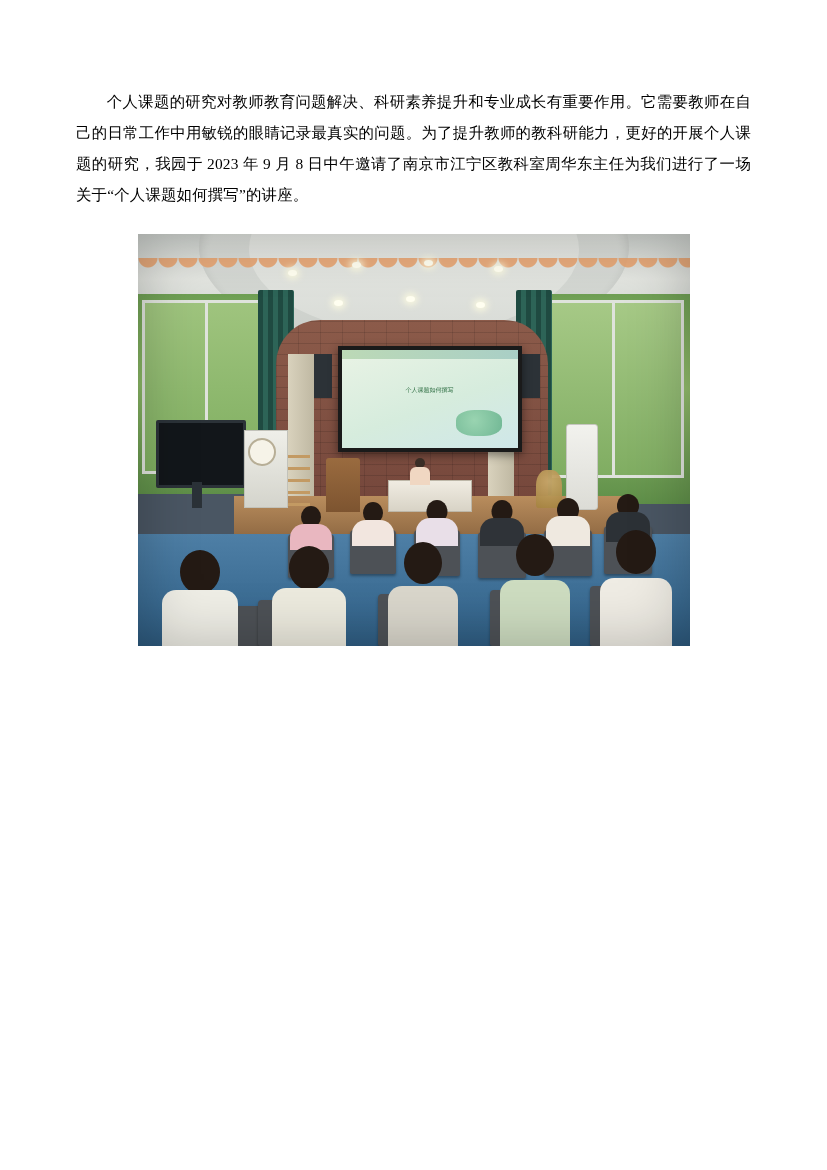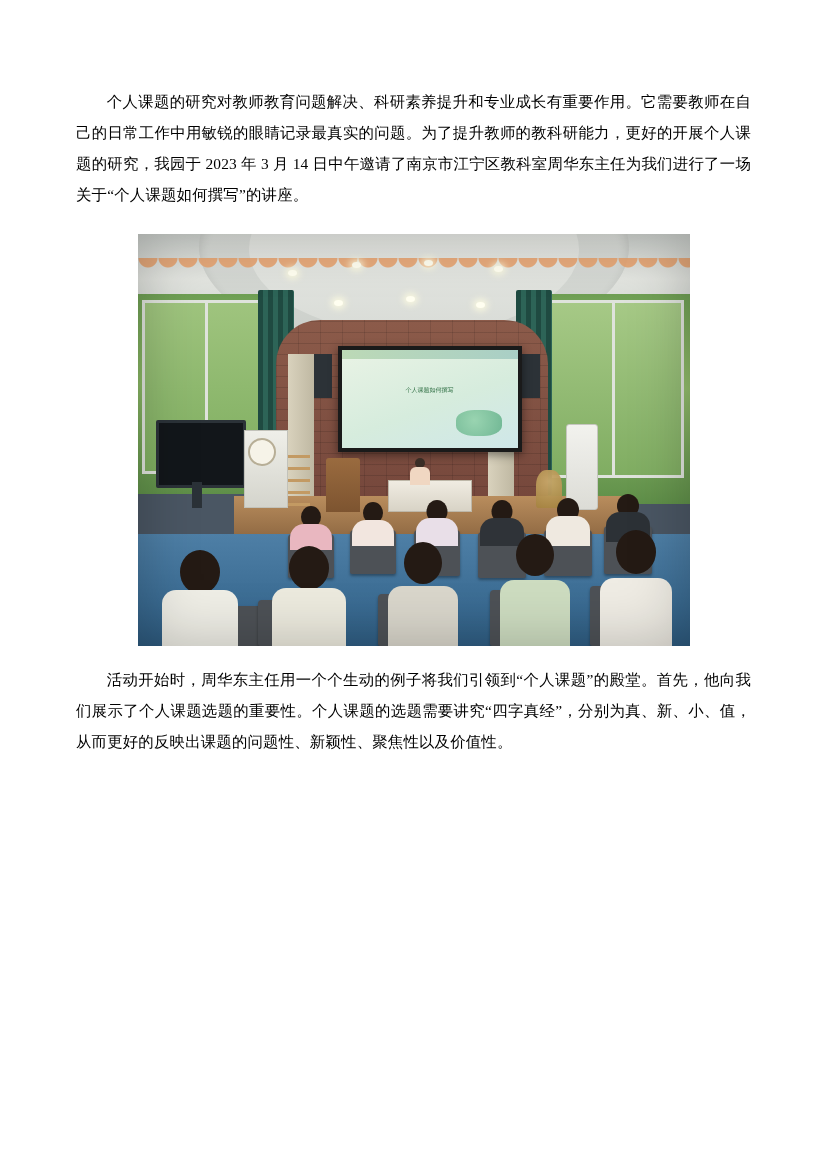--- a/index.html
+++ b/index.html
@@ -243,21 +243,21 @@
     box-shadow: inset 0 0 60px rgba(0,0,0,.25);
     pointer-events:none;
   }
 </style>
 </head>
 <body>
 
 <div class="page">
   <div class="content">
 
-    <p class="para">个人课题的研究对教师教育问题解决、科研素养提升和专业成长有重要作用。它需要教师在自己的日常工作中用敏锐的眼睛记录最真实的问题。为了提升教师的教科研能力，更好的开展个人课题的研究，我园于 2023 年 3 月 14 日中午邀请了南京市江宁区教科室周华东主任为我们进行了一场关于“个人课题如何撰写”的讲座。</p>
+    <p class="para">个人课题的研究对教师教育问题解决、科研素养提升和专业成长有重要作用。它需要教师在自己的日常工作中用敏锐的眼睛记录最真实的问题。为了提升教师的教科研能力，更好的开展个人课题的研究，我园于 2023 年 9 月 8 日中午邀请了南京市江宁区教科室周华东主任为我们进行了一场关于“个人课题如何撰写”的讲座。</p>
 
     <div class="figure">
       <div class="photo">
         <div class="ph-ceiling">
           <div class="ph-ceiling-arc"></div>
           <div class="ph-ceiling-arc2"></div>
         </div>
         <div class="ph-scallop"></div>
 
         <div class="downlight" style="left:150px;top:36px;"></div>
@@ -371,16 +371,15 @@
         <div class="chair" style="left:452px;top:352px;width:78px;height:60px;"></div>
         <div class="person" style="left:462px;top:296px;width:72px;height:116px;">
           <div class="head" style="width:40px;height:44px;"></div>
           <div class="body" style="height:68px;background:#efece4;"></div>
         </div>
 
         <div class="ph-vignette"></div>
       </div>
     </div>
 
-    <p class="para para2">活动开始时，周华东主任用一个个生动的例子将我们引领到“个人课题”的殿堂。首先，他向我们展示了个人课题选题的重要性。个人课题的选题需要讲究“四字真经”，分别为真、新、小、值，从而更好的反映出课题的问题性、新颖性、聚焦性以及价值性。</p>
 
   </div>
 </div>
 
 </body></html>

